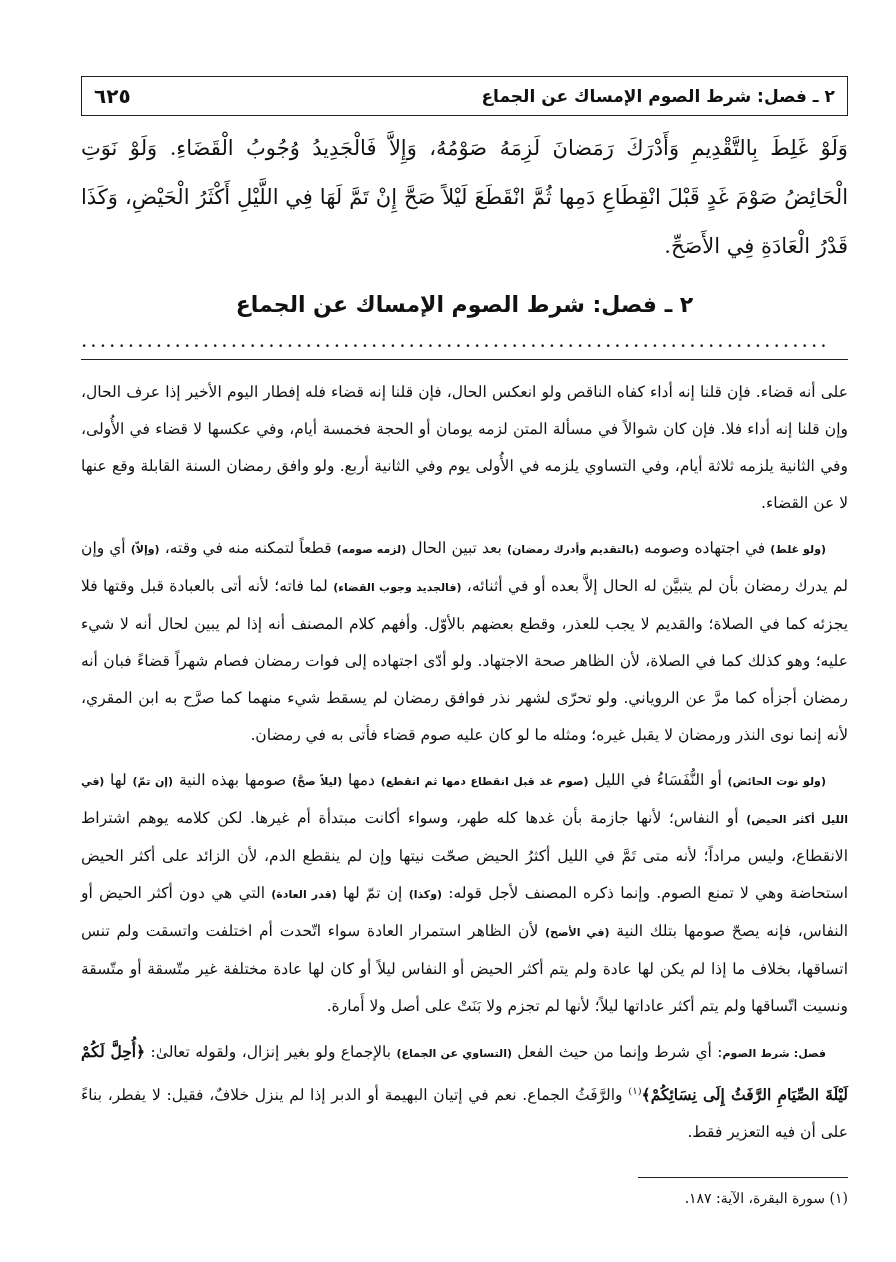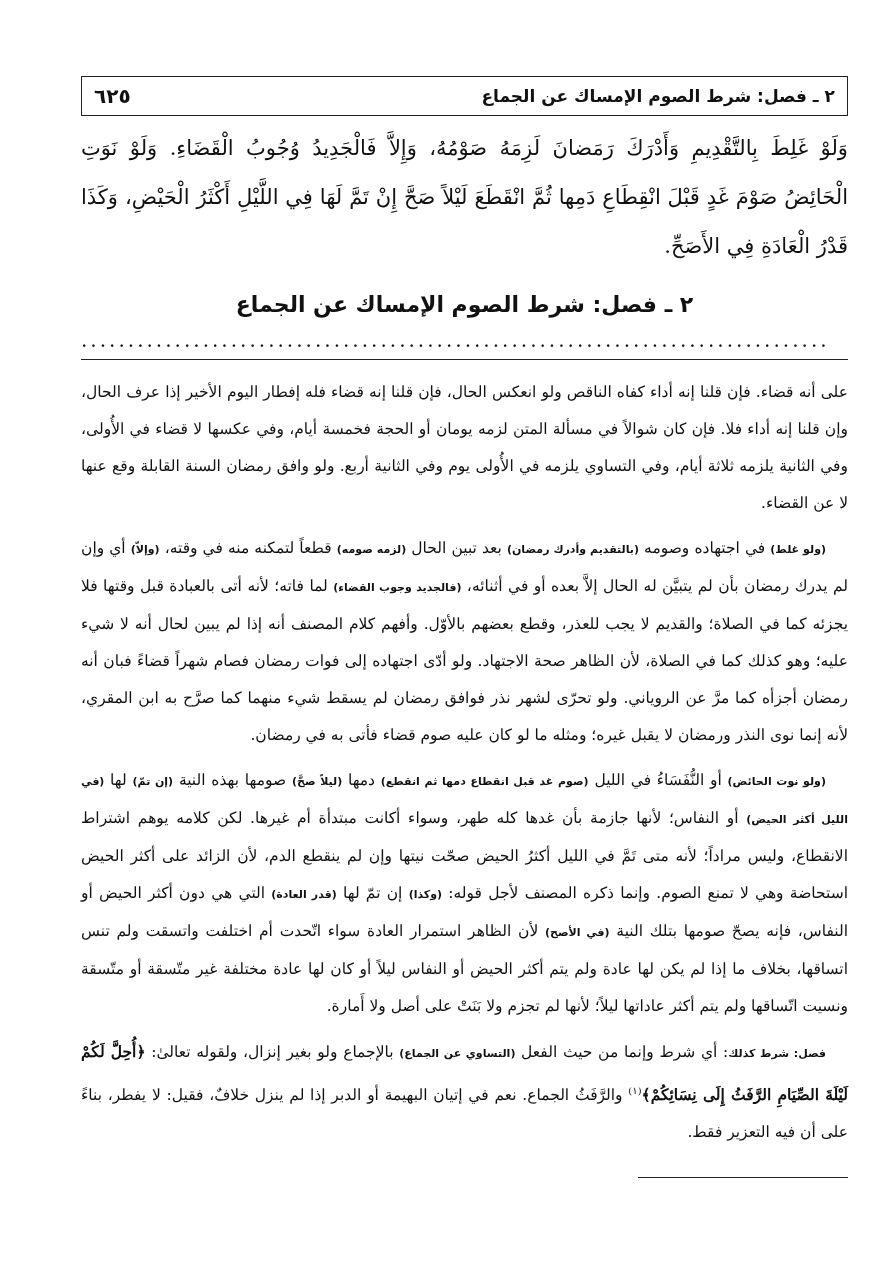--- a/index.html
+++ b/index.html
@@ -65,18 +65,19 @@
     <p class="indent">
       <b>(ولو غلط)</b><span> في اجتهاده وصومه </span><b>(بالتقديم وأدرك رمضان)</b><span> بعد تبين الحال </span><b>(لزمه صومه)</b><span> قطعاً لتمكنه منه في وقته، </span><b>(وإلاّ)</b><span> أي وإن لم يدرك رمضان بأن لم يتبيَّن له الحال إلاَّ بعده أو في أثنائه، </span><b>(فالجديد وجوب القضاء)</b><span> لما فاته؛ لأنه أتى بالعبادة قبل وقتها فلا يجزئه كما في الصلاة؛ والقديم لا يجب للعذر، وقطع بعضهم بالأوّل. وأفهم كلام المصنف أنه إذا لم يبين لحال أنه لا شيء عليه؛ وهو كذلك كما في الصلاة، لأن الظاهر صحة الاجتهاد. ولو أدّى اجتهاده إلى فوات رمضان فصام شهراً قضاءً فبان أنه رمضان أجزأه كما مرَّ عن الروياني. ولو تحرّى لشهر نذر فوافق رمضان لم يسقط شيء منهما كما صرَّح به ابن المقري، لأنه إنما نوى النذر ورمضان لا يقبل غيره؛ ومثله ما لو كان عليه صوم قضاء فأتى به في رمضان.</span>
     </p>
 
     <p class="indent">
       <b>(ولو نوت الحائض)</b><span> أو النُّفَسَاءُ في الليل </span><b>(صوم غد قبل انقطاع دمها ثم انقطع)</b><span> دمها </span><b>(ليلاً صحَّ)</b><span> صومها بهذه النية </span><b>(إن تمّ)</b><span> لها </span><b>(في الليل أكثر الحيض)</b><span> أو النفاس؛ لأنها جازمة بأن غدها كله طهر، وسواء أكانت مبتدأة أم غيرها. لكن كلامه يوهم اشتراط الانقطاع، وليس مراداً؛ لأنه متى تَمَّ في الليل أكثرُ الحيض صحّت نيتها وإن لم ينقطع الدم، لأن الزائد على أكثر الحيض استحاضة وهي لا تمنع الصوم. وإنما ذكره المصنف لأجل قوله: </span><b>(وكذا)</b><span> إن تمّ لها </span><b>(قدر العادة)</b><span> التي هي دون أكثر الحيض أو النفاس، فإنه يصحّ صومها بتلك النية </span><b>(في الأصح)</b><span> لأن الظاهر استمرار العادة سواء اتّحدت أم اختلفت واتسقت ولم تنس اتساقها، بخلاف ما إذا لم يكن لها عادة ولم يتم أكثر الحيض أو النفاس ليلاً أو كان لها عادة مختلفة غير متّسقة أو متّسقة ونسيت اتّساقها ولم يتم أكثر عاداتها ليلاً؛ لأنها لم تجزم ولا بَنَتْ على أصل ولا أَمارة.</span>
     </p>
 
 
     <p class="indent">
-      <b>فصل: شرط كذلك</b><span>: أي شرط وإنما من حيث الفعل </span><b>(التساوي عن الجماع)</b><span> بالإجماع ولو بغير إنزال، ولقوله تعالىٰ: </span><span class="quran">﴿أُحِلَّ لَكُمْ لَيْلَةَ الصِّيَامِ الرَّفَثُ إِلَى نِسَائِكُمْ﴾</span><sup>(١)</sup><span> والرَّفَثُ الجماع. نعم في إتيان البهيمة أو الدبر إذا لم ينزل خلافٌ، فقيل: لا يفطر، بناءً على أن فيه التعزير فقط.</span>
+      <b>فصل: شرط الصوم</b><span>: أي شرط وإنما من حيث الفعل </span><b>(التساوي عن الجماع)</b><span> بالإجماع ولو بغير إنزال، ولقوله تعالىٰ: </span><span class="quran">﴿أُحِلَّ لَكُمْ لَيْلَةَ الصِّيَامِ الرَّفَثُ إِلَى نِسَائِكُمْ﴾</span><sup>(١)</sup><span> والرَّفَثُ الجماع. نعم في إتيان البهيمة أو الدبر إذا لم ينزل خلافٌ، فقيل: لا يفطر، بناءً على أن فيه التعزير فقط.</span>
     </p>
   </div>
 
   <div class="footnote-rule"></div>
+  <div class="footnote">(١)  سورة البقرة، الآية: ١٨٧.</div>
 </div>
 
 </body></html>

